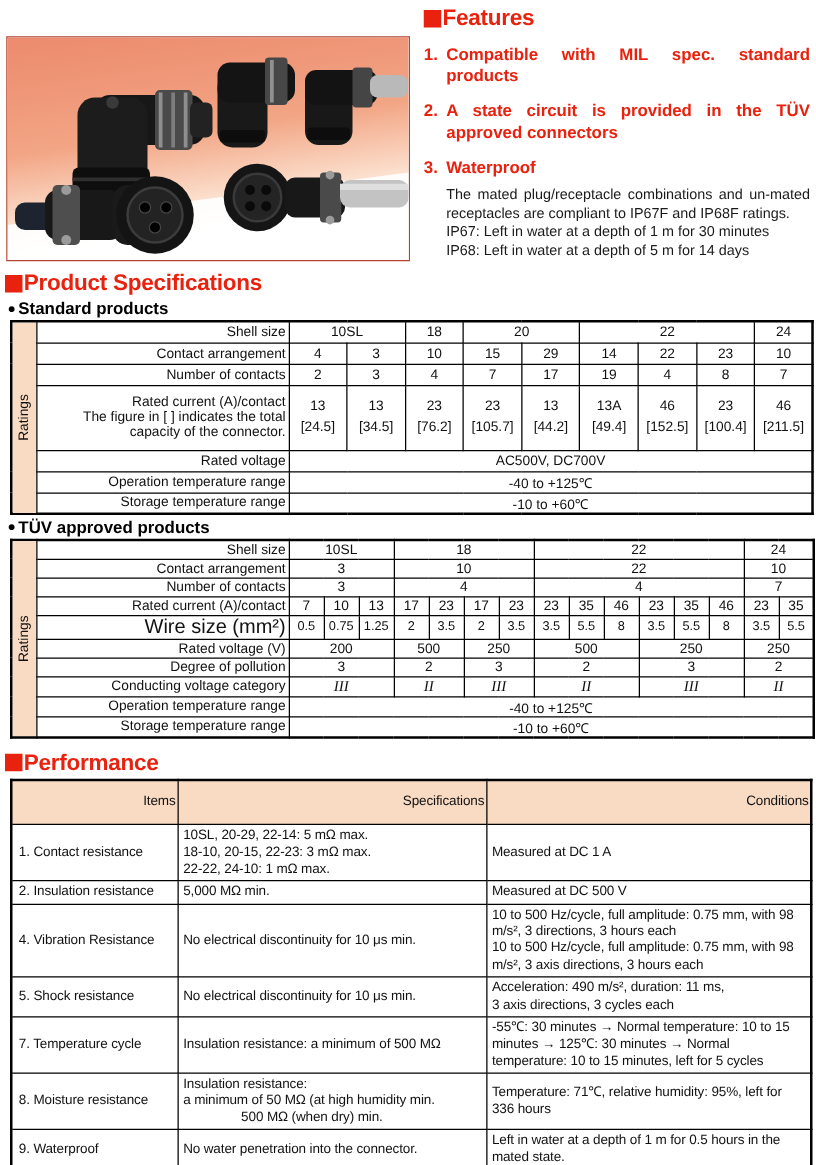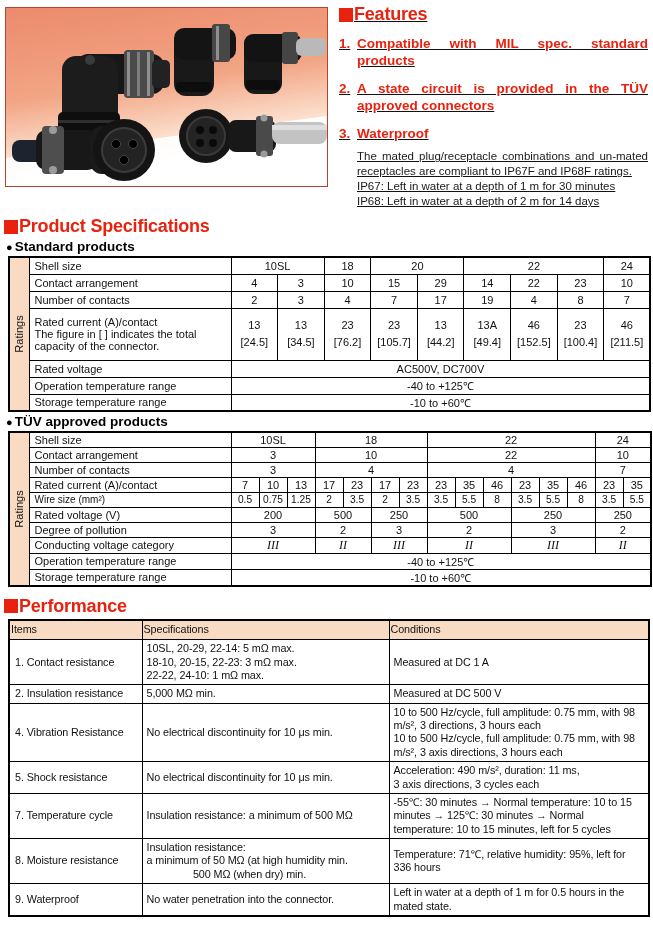--- a/index.html
+++ b/index.html
@@ -6,21 +6,21 @@
     --red:#e8220e;
     --peach:#f9dbc4;
     --ink:#111;
   }
   *{box-sizing:border-box;}
   html,body{margin:0;padding:0;background:#fff;}
   body{width:653px;height:932px;font-family:"Liberation Sans",sans-serif;color:var(--ink);}
   .page{width:653px;height:932px;overflow:hidden;padding:4px 4px 0 4px;background:#fff;}
 
   
-  .top{display:flex;align-items:flex-start;text-decoration:underline;}
+  .top{display:flex;align-items:flex-end;}
   .photo-wrap{flex:none;width:323px;height:180px;border:1px solid #b5432f;margin:3px 0 0 1px;overflow:hidden;}
   .photo-wrap svg{display:block;}
   .features{flex:1;margin-left:11px;padding-right:1px;}
   .head-row{display:flex;align-items:center;}
   .red-sq{flex:none;width:14px;height:14px;background:var(--red);margin-right:1px;}
   .head-txt{font-size:18px;font-weight:bold;color:var(--red);letter-spacing:-0.2px;}
   .feat-item{display:flex;color:var(--red);font-weight:bold;font-size:13.5px;line-height:1.25;margin-top:11px;}
   .feat-num{flex:none;width:18px;}
   .feat-text{flex:1;text-align:justify;}
   .feat-body{margin:7px 0 0 18px;font-size:11.5px;line-height:1.3;text-align:justify;color:#1a1a1a;}
@@ -28,32 +28,32 @@
 
   
   .section-head{display:flex;align-items:center;margin:7px 0 1px 0;}
   .sub-head{display:flex;align-items:center;font-size:13.5px;font-weight:bold;margin:2px 0 2px 2px;color:#000;}
   .dot{font-size:11px;margin-right:2px;}
 
   
   table{border-collapse:collapse;table-layout:fixed;}
   .spec-table{width:642px;margin-left:4px;border:2px solid #000;font-size:11px;}
   .spec-table td{border:1px solid #000;padding:0 2px;overflow:hidden;}
-  .label-cell{text-align:left;padding-left:5px !important;}
+  .label-cell{text-align:right;padding-left:5px !important;}
   .data-cell{text-align:center;padding:0 !important;}
   .ratings-td{background:var(--peach);position:relative;padding:0 !important;}
   .ratings-td span{position:absolute;top:50%;left:50%;transform:translate(-50%,-50%) rotate(-90deg);white-space:nowrap;font-size:11px;}
   .pre{white-space:pre-line;}
   .roman{font-family:"Liberation Serif",serif;font-size:12px;font-style:italic;}
   .cur-cell{line-height:1.6;}
 
   
   .perf-table{width:642px;margin-left:4px;border:2px solid #000;font-size:10.8px;margin-top:2px;}
   .perf-table td,.perf-table th{border:1px solid #000;padding:2px 4px;line-height:1.24;vertical-align:middle;letter-spacing:-0.1px;}
-  .perf-table th{background:var(--peach);font-weight:normal;text-align:left;height:20px;padding:1px;}
+  .perf-table th{background:var(--peach);font-weight:normal;text-align:right;height:36px;padding:1px;}
   .perf-table td.item{padding-left:5px;}
 </style>
 </head>
 <body>
 
 <div class="page">
 
   <div class="top">
 
     <div class="photo-wrap">
@@ -141,21 +141,21 @@
       <div class="feat-item">
         <span class="feat-num">2.</span>
         <span class="feat-text">A state circuit is provided in the TÜV approved connectors</span>
       </div>
       <div class="feat-item">
         <span class="feat-num">3.</span>
         <span class="feat-text" style="text-align:left">Waterproof</span>
       </div>
       <div class="feat-body">The mated plug/receptacle combinations and un-mated receptacles are compliant to IP67F and IP68F ratings.</div>
       <div class="feat-ip">IP67: Left in water at a depth of 1 m for 30 minutes</div>
-      <div class="feat-ip">IP68: Left in water at a depth of 2 m for 14 days</div>
+      <div class="feat-ip">IP68: Left in water at a depth of 5 m for 14 days</div>
     </div>
   </div>
 
   <div class="section-head">
     <span class="red-sq"></span>
     <span class="head-txt">Product Specifications</span>
   </div>
 
   <div class="sub-head">
     <span class="dot">●</span>
@@ -290,21 +290,21 @@
       <td class="data-cell">23</td>
       <td class="data-cell">35</td>
       <td class="data-cell">46</td>
       <td class="data-cell">23</td>
       <td class="data-cell">35</td>
       <td class="data-cell">46</td>
       <td class="data-cell">23</td>
       <td class="data-cell">35</td>
     </tr>
     <tr style="height:15px;font-size:10.2px">
-      <td class="label-cell" style="font-size:10px">Wire size (mm²)</td>
+      <td class="label-cell" style="font-size:16px">Wire size (mm²)</td>
       <td class="data-cell">0.5</td>
       <td class="data-cell">0.75</td>
       <td class="data-cell">1.25</td>
       <td class="data-cell">2</td>
       <td class="data-cell">3.5</td>
       <td class="data-cell">2</td>
       <td class="data-cell">3.5</td>
       <td class="data-cell">3.5</td>
       <td class="data-cell">5.5</td>
       <td class="data-cell">8</td>

